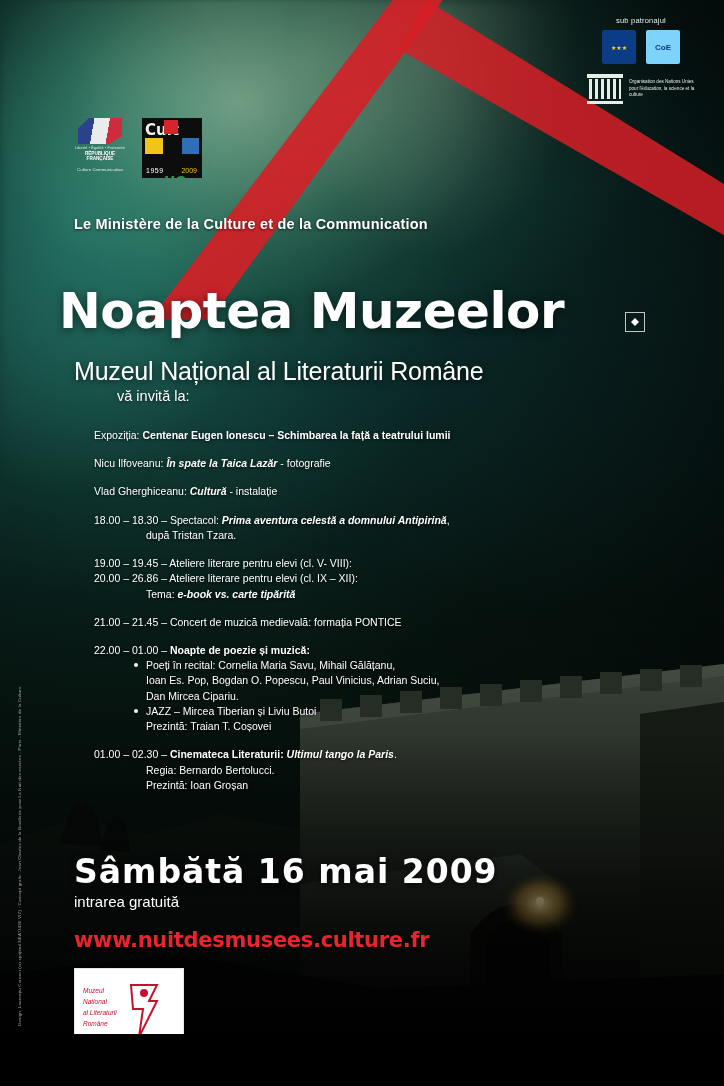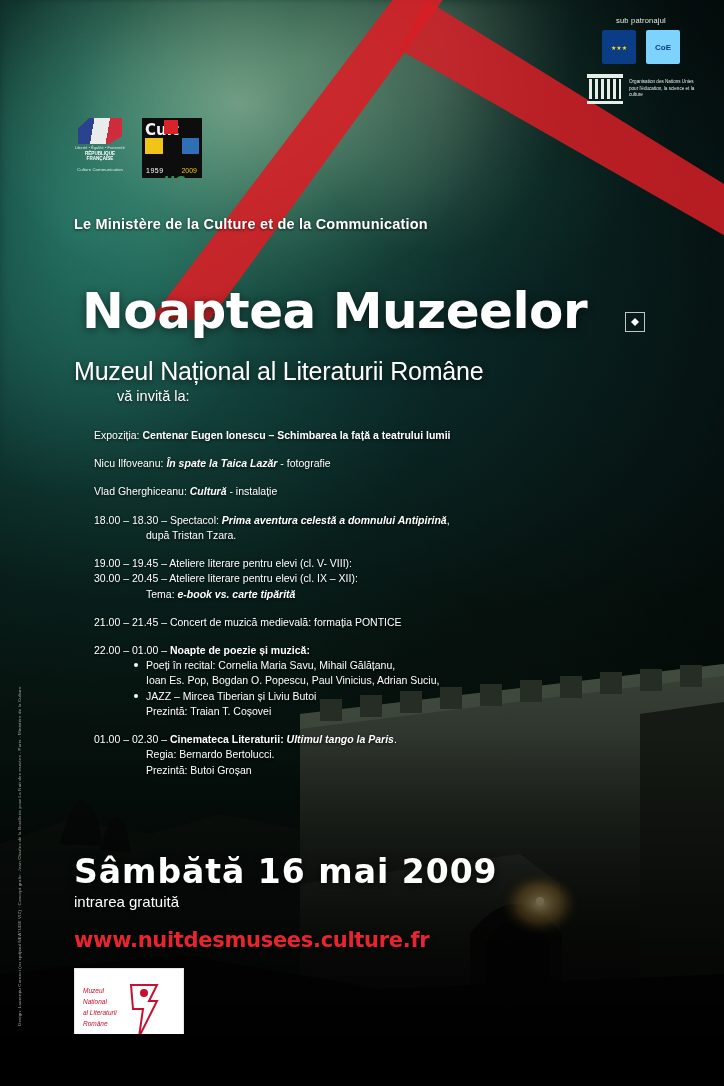--- a/index.html
+++ b/index.html
@@ -183,21 +183,21 @@
     font-weight: bold;
     letter-spacing: 0.2px;
     text-shadow: 0 1px 3px rgba(0,0,0,0.65);
     text-align: right;
   }
 
   
   .title-main {
     position: absolute;
     top: 286px;
-    left: 82px;
+    left: 59px;
     color: #ffffff;
     font-size: 50px;
     font-weight: bold;
     letter-spacing: -0.5px;
     line-height: 1;
     text-shadow: 0 2px 10px rgba(0,0,0,0.55);
     font-family: "DejaVu Sans", sans-serif;
   }
   .title-mark {
     position: absolute;
@@ -460,37 +460,38 @@
         </div>
         <div class="p-block">
           <span class="p-line"><span>Vlad Gherghiceanu: </span><b><i>Cultură</i></b><span> - instalație</span></span>
         </div>
         <div class="p-block">
           <span class="p-line"><span>18.00 – 18.30 – Spectacol: </span><b><i>Prima aventura celestă a domnului Antipirină</i></b><span>,</span></span>
           <span class="p-indent"><span>după Tristan Tzara.</span></span>
         </div>
         <div class="p-block">
           <span class="p-line"><span>19.00 – 19.45 – Ateliere literare pentru elevi (cl. V- VIII):</span></span>
-          <span class="p-line"><span>30.00 – 20.45 – Ateliere literare pentru elevi (cl. IX – XII):</span></span>
+          <span class="p-line"><span>20.00 – 26.86 – Ateliere literare pentru elevi (cl. IX – XII):</span></span>
           <span class="p-indent"><span>Tema: </span><b><i>e-book vs. carte tipărită</i></b></span>
         </div>
         <div class="p-block">
           <span class="p-line"><span>21.00 – 21.45 – Concert de muzică medievală: formația PONTICE</span></span>
         </div>
         <div class="p-block">
           <span class="p-line"><span>22.00 – 01.00 – </span><b>Noapte de poezie și muzică:</b></span>
           <span class="bullet-row"><span class="dot"></span><span>Poeți în recital: Cornelia Maria Savu, Mihail Gălățanu,</span></span>
           <span class="p-indent"><span>Ioan Es. Pop,  Bogdan O. Popescu, Paul Vinicius, Adrian Suciu,</span></span>
+          <span class="p-indent"><span>Dan Mircea Cipariu.</span></span>
           <span class="bullet-row"><span class="dot"></span><span>JAZZ – Mircea Tiberian și Liviu Butoi</span></span>
           <span class="p-indent"><span>Prezintă: Traian T. Coșovei</span></span>
         </div>
         <div class="p-block">
           <span class="p-line"><span>01.00 – 02.30 – </span><b>Cinemateca Literaturii: </b><b><i>Ultimul tango la Paris</i></b><span>.</span></span>
           <span class="p-indent"><span>Regia: Bernardo Bertolucci.</span></span>
-          <span class="p-indent"><span>Prezintă: Butoi Groșan</span></span>
+          <span class="p-indent"><span>Prezintă: Ioan Groșan</span></span>
         </div>
       </div>
 
     <div class="date-line">Sâmbătă 16 mai 2009</div>
     <div class="free-line">intrarea gratuită</div>
     <div class="url-line">www.nuitdesmusees.culture.fr</div>
 
     <div class="museum-logo">
       <div class="mtxt">
         <div>Muzeul</div>

